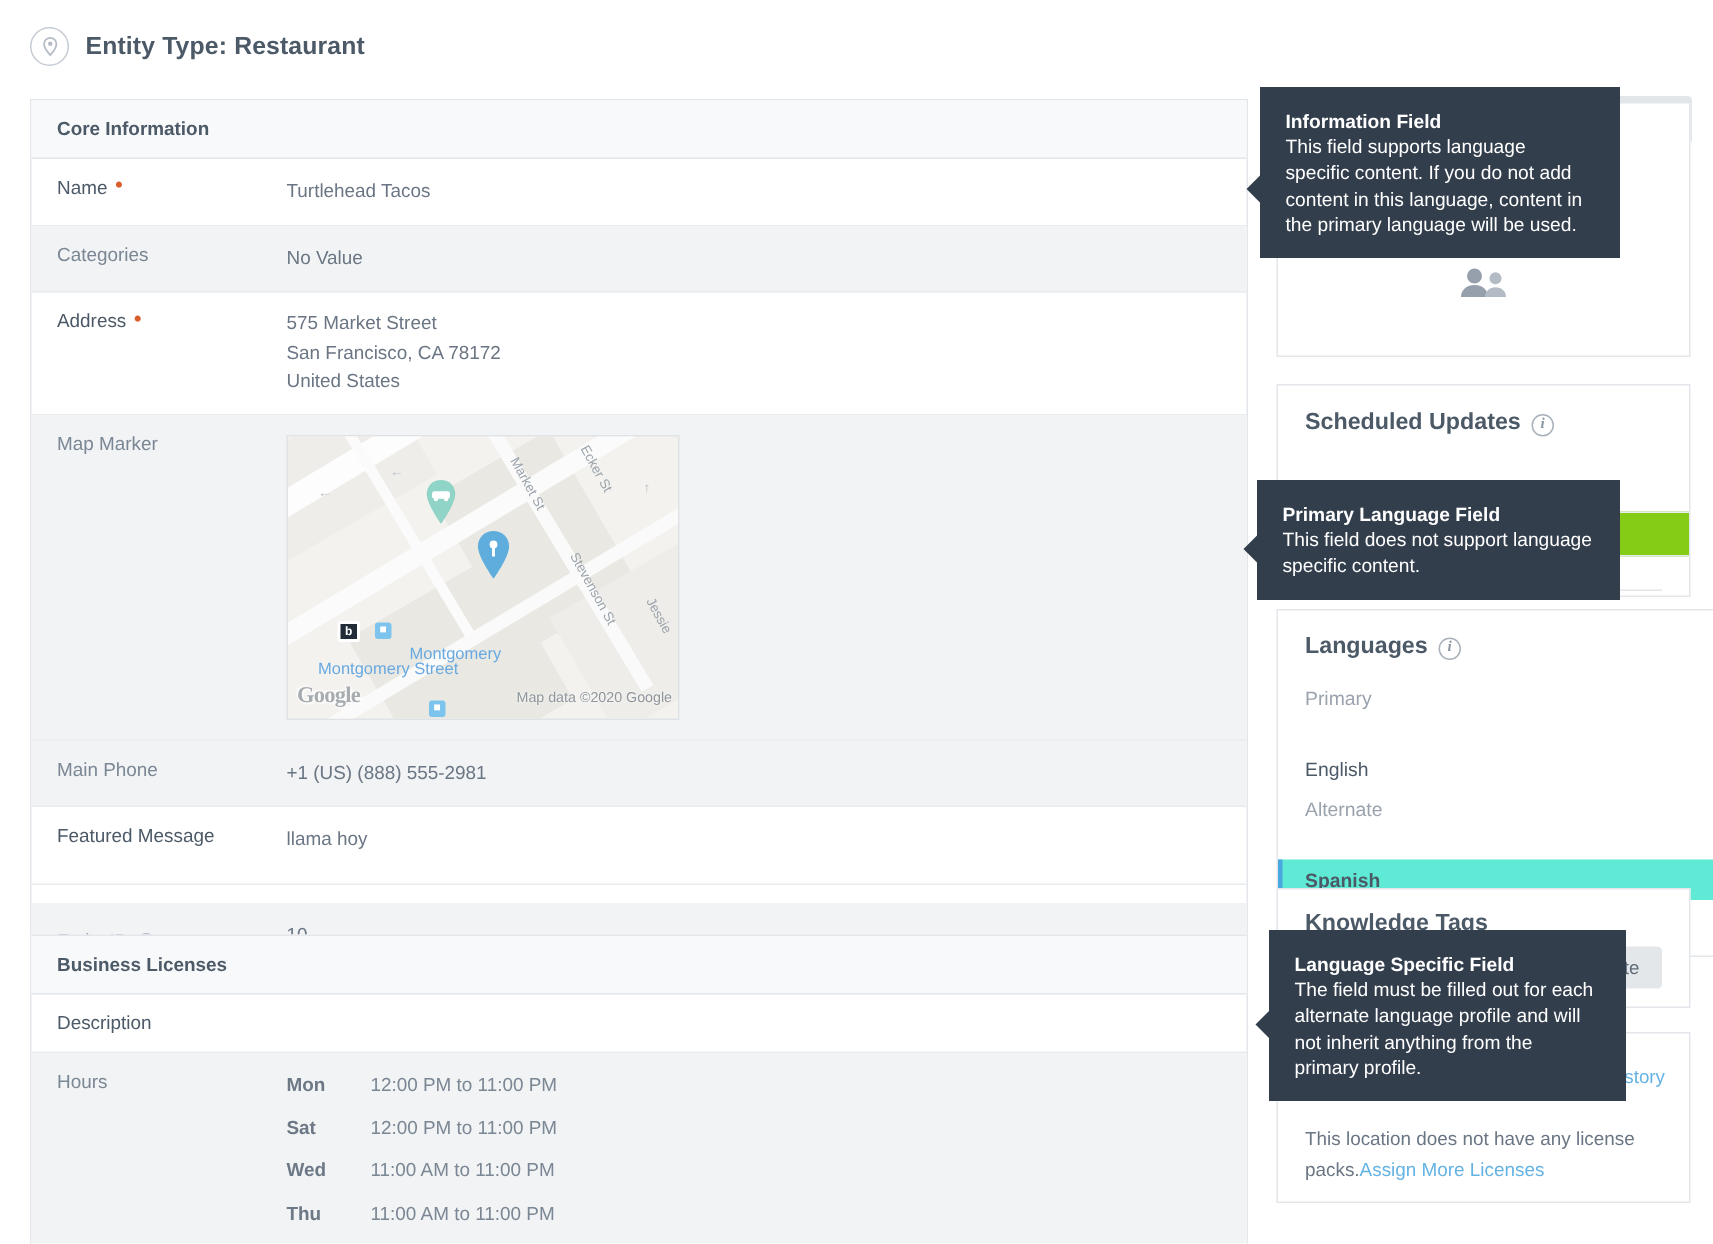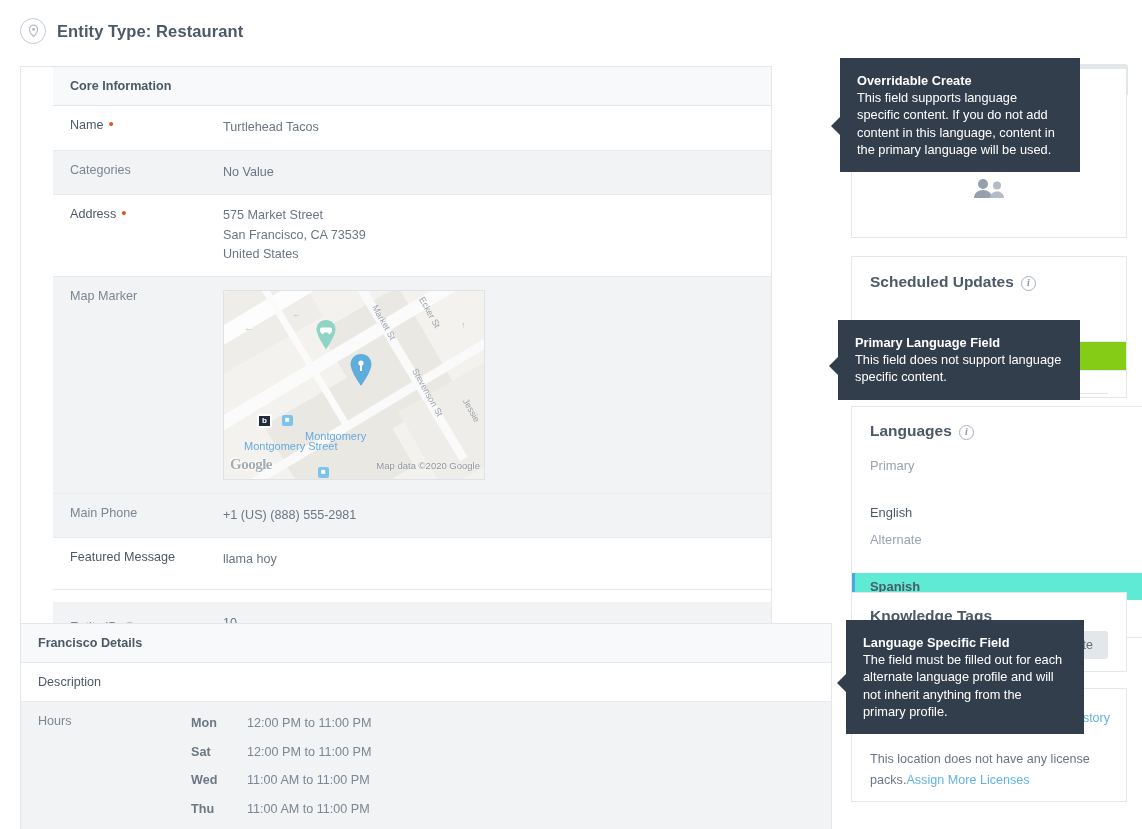--- a/index.html
+++ b/index.html
@@ -26,21 +26,21 @@
   }
   .page-title {
     font-size: 16.5px; font-weight: bold; color: #4c5967; letter-spacing: .1px;
   }
 
   
   .card {
     background: #fff; border: 1px solid #e3e6ea;
   }
   .main-card {
-    position: absolute; left: 20px; top: 66px; width: 752px; padding-left: 32px;
+    position: absolute; left: 20px; top: 66px; width: 812px;
   }
   .section-head {
     background: #f7f9fa;
     border-bottom: 1px solid #e3e6ea;
     padding: 12px 17px;
     font-size: 12.6px; font-weight: bold; color: #4c5967;
   }
   .row {
     display: flex; border-bottom: 1px solid #e9ecef;
     min-height: 39px;
@@ -247,21 +247,21 @@
       <div class="value">No Value</div>
     </div>
 
     <div class="row">
       <div class="label dark">
         <span>Address</span>
         <span class="req-dot">•</span>
       </div>
       <div class="value" style="padding-top:11px;padding-bottom:11px;">
         <div>575 Market Street</div>
-        <div>San Francisco, CA 73539</div>
+        <div>San Francisco, CA 78172</div>
         <div>United States</div>
       </div>
     </div>
 
     <div class="row alt map-row">
       <div class="label">Map Marker</div>
       <div class="value">
         <div class="map">
 
           <div class="plot" style="left:-30px;top:-10px;width:120px;height:70px;transform:rotate(-30deg);background:#efede9;"></div>
@@ -329,21 +329,21 @@
       <div class="label" style="align-items:center;">
         <span>Entity ID</span>
         <span class="info-ic">i</span>
         <span class="req-dot">•</span>
       </div>
       <div class="value">10</div>
     </div>
   </div>
 
   <div class="card card2">
-    <div class="section-head">Francisco Details</div>
+    <div class="section-head">Business Licenses</div>
 
     <div class="row">
       <div class="label dark">Description</div>
     </div>
 
     <div class="row alt" style="min-height:120px;">
       <div class="label">Hours</div>
       <div class="value" style="padding-top:12px;">
         <table class="hours-tbl">
           <tbody>
@@ -411,21 +411,21 @@
   </div>
 
   <div class="card lic-card">
     <span class="lic-link-top">History</span>
     <div class="lic-text">
       <span>This location does not have any license packs.</span><a href="#">Assign More Licenses</a>
     </div>
   </div>
 
   <div class="tip" id="tip1">
-    <span class="tip-title">Overridable Create</span>
+    <span class="tip-title">Information Field</span>
     <span>This field supports language specific content. If you do not add content in this language, content in the primary language will be used.</span>
   </div>
 
   <div class="tip" id="tip2">
     <span class="tip-title">Primary Language Field</span>
     <span>This field does not support language specific content.</span>
   </div>
 
   <div class="tip" id="tip3">
     <span class="tip-title">Language Specific Field</span>

